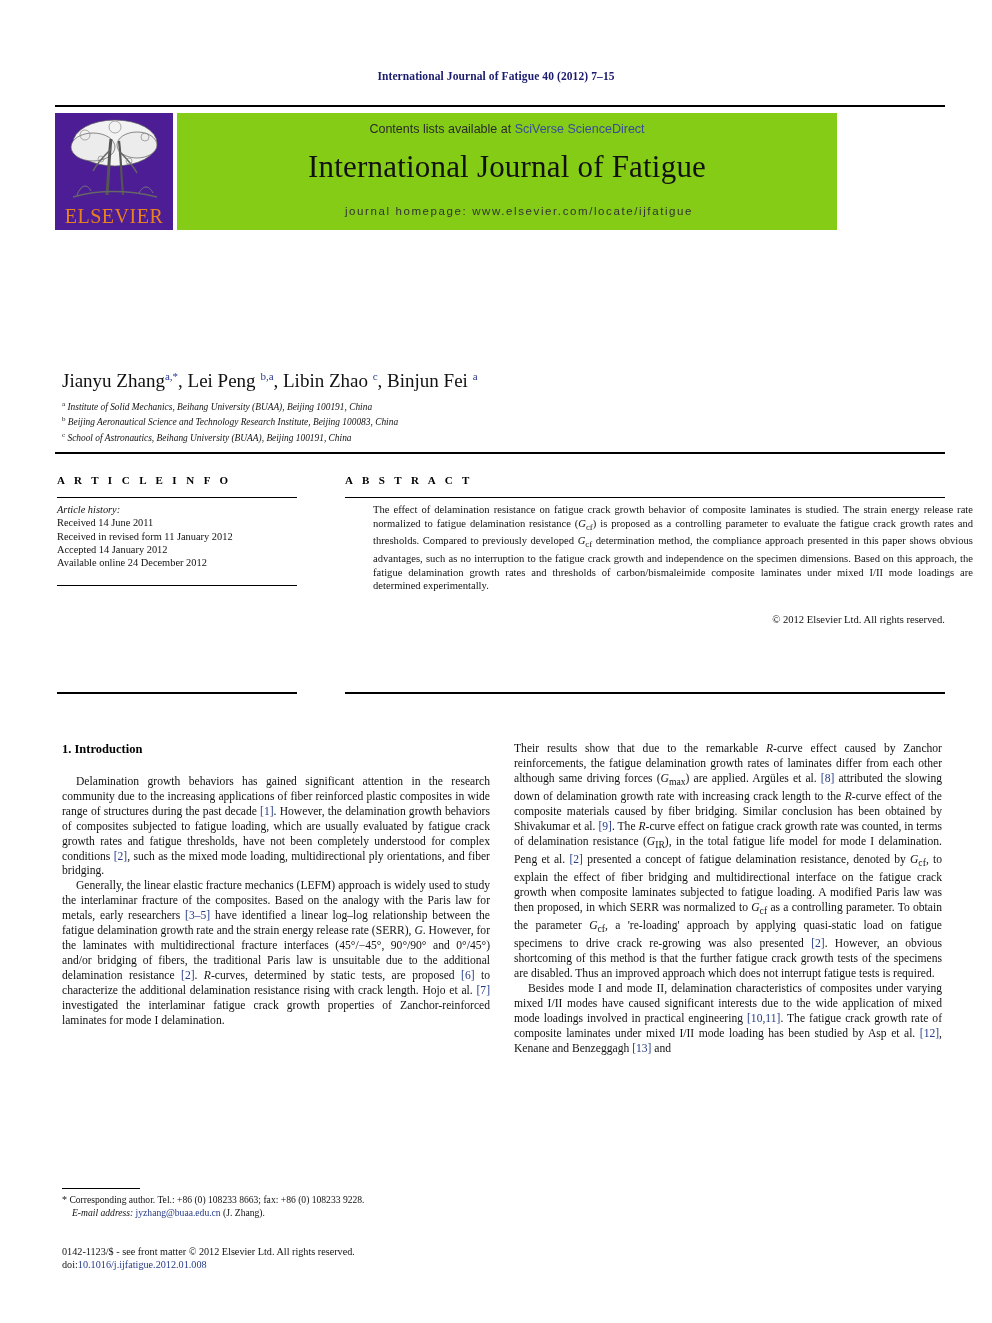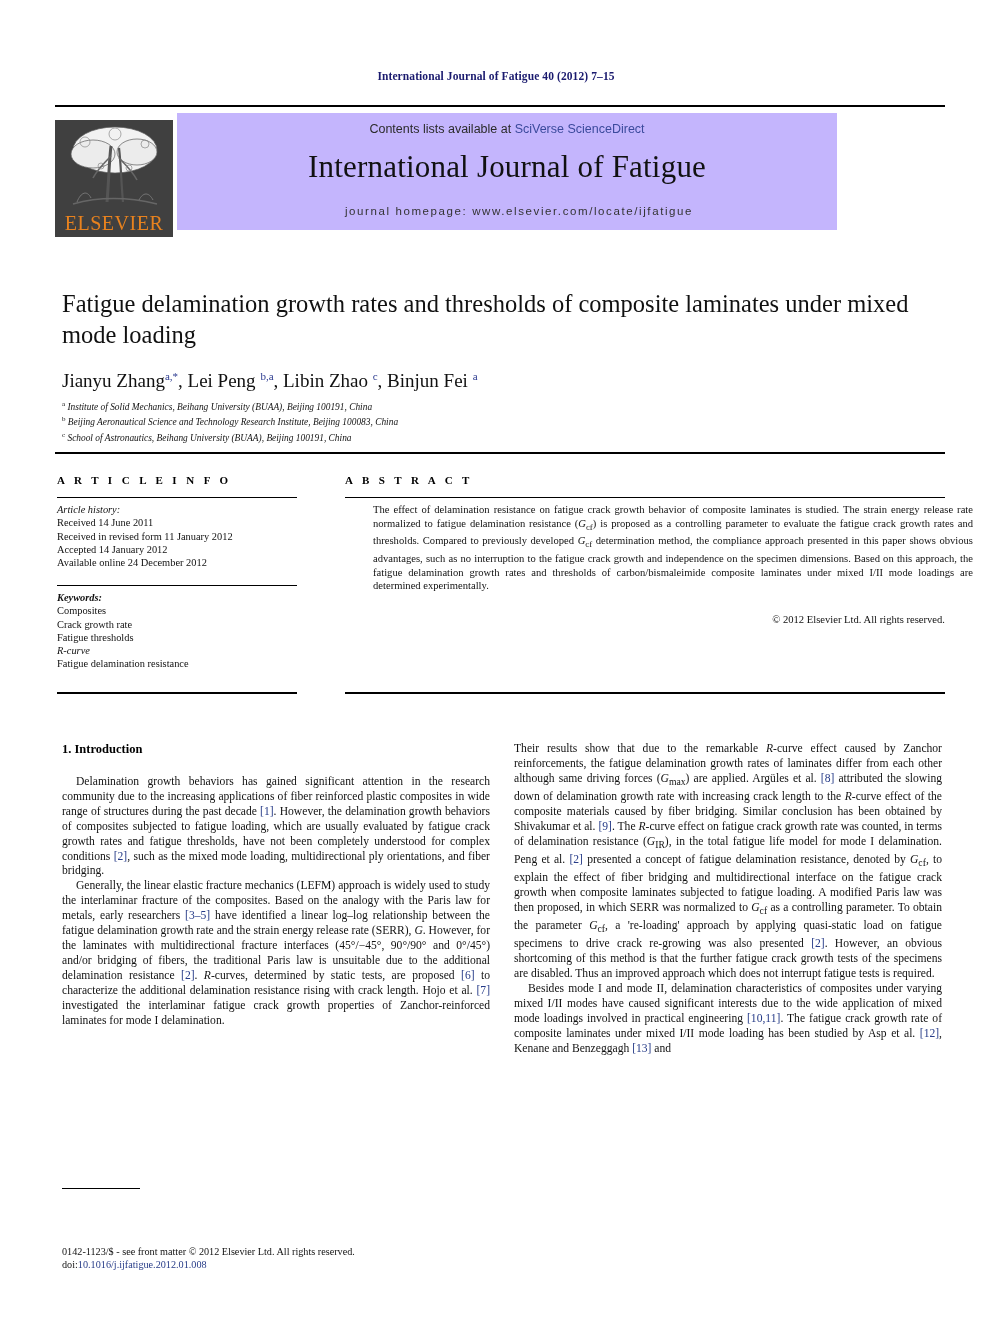--- a/index.html
+++ b/index.html
@@ -43,44 +43,44 @@
     background: #000;
   }
   .mast {
     position: absolute;
     left: 55px; top: 110px;
     width: 890px;
     height: 120px;
   }
   .elsevier-logo {
     position: absolute;
-    left: 0; top: 10px;
+    left: 0; top: 3px;
     width: 118px;
     height: 117px;
-    background: #404040;
+    background: #4c1d95;
     overflow: hidden;
   }
   .elsevier-word {
     position: absolute;
     left: 0; bottom: 2px;
     width: 118px;
     text-align: center;
     font-family: "Liberation Serif", serif;
     font-size: 20px;
     letter-spacing: 0.5px;
     color: #E8821E;
   }
   .tree-svg { position:absolute; left: 8px; top: 2px; }
 
   .mast-center {
     position: absolute;
     left: 122px; top: 3px;
     width: 660px;
     height: 117px;
-    background: #c4b5fd;
+    background: #84cc16;
   }
   .contents-line {
     position: absolute;
     left: 0; top: 9px;
     width: 660px;
     text-align: center;
     font-family: "Liberation Sans", sans-serif;
     font-size: 12.5px;
     color: #2b2b2b;
   }
@@ -369,21 +369,20 @@
     <div class="mast-center">
       <div class="contents-line">
         <span>Contents lists available at </span><a href="#">SciVerse ScienceDirect</a>
       </div>
       <div class="journal-title">International Journal of Fatigue</div>
       <div class="homepage-line">journal homepage: www.elsevier.com/locate/ijfatigue</div>
     </div>
 
   </div>
 
-  <div class="title">Fatigue delamination growth rates and thresholds of composite laminates under mixed mode loading</div>
 
   <div class="authors">Jianyu Zhang<sup>a,</sup><sup>*</sup>, Lei Peng <sup>b,a</sup>, Libin Zhao <sup>c</sup>, Binjun Fei <sup>a</sup></div>
 
   <div class="affils">
     <div><sup>a</sup> <span>Institute of Solid Mechanics, Beihang University (BUAA), Beijing 100191, China</span></div>
     <div><sup>b</sup> <span>Beijing Aeronautical Science and Technology Research Institute, Beijing 100083, China</span></div>
     <div><sup>c</sup> <span>School of Astronautics, Beihang University (BUAA), Beijing 100191, China</span></div>
   </div>
 
   <div class="hr-full"></div>
@@ -397,28 +396,20 @@
   <div class="info-body">
     <div class="lbl">Article history:</div>
     <div>Received 14 June 2011</div>
     <div>Received in revised form 11 January 2012</div>
     <div>Accepted 14 January 2012</div>
     <div>Available online 24 December 2012</div>
   </div>
 
   <div class="hr-kw"></div>
 
-  <div class="kw-body">
-    <div class="lbl">Keywords:</div>
-    <div>Composites</div>
-    <div>Crack growth rate</div>
-    <div>Fatigue thresholds</div>
-    <div class="it">R-curve</div>
-    <div>Fatigue delamination resistance</div>
-  </div>
 
   <div class="abs-body">The effect of delamination resistance on fatigue crack growth behavior of composite laminates is studied. The strain energy release rate normalized to fatigue delamination resistance (<span class="it">G</span><sub>cf</sub>) is proposed as a controlling parameter to evaluate the fatigue crack growth rates and thresholds. Compared to previously developed <span class="it">G</span><sub>cf</sub> determination method, the compliance approach presented in this paper shows obvious advantages, such as no interruption to the fatigue crack growth and independence on the specimen dimensions. Based on this approach, the fatigue delamination growth rates and thresholds of carbon/bismaleimide composite laminates under mixed I/II mode loadings are determined experimentally.</div>
 
   <div class="abs-copy">© 2012 Elsevier Ltd. All rights reserved.</div>
 
   <div class="hr-info-bot"></div>
   <div class="hr-abs-bot"></div>
 
   <div class="sec-title">1. Introduction</div>
 
@@ -426,19 +417,26 @@
     <p>Delamination growth behaviors has gained significant attention in the research community due to the increasing applications of fiber reinforced plastic composites in wide range of structures during the past decade <span class="ref">[1]</span>. However, the delamination growth behaviors of composites subjected to fatigue loading, which are usually evaluated by fatigue crack growth rates and fatigue thresholds, have not been completely understood for complex conditions <span class="ref">[2]</span>, such as the mixed mode loading, multidirectional ply orientations, and fiber bridging.</p>
     <p>Generally, the linear elastic fracture mechanics (LEFM) approach is widely used to study the interlaminar fracture of the composites. Based on the analogy with the Paris law for metals, early researchers <span class="ref">[3–5]</span> have identified a linear log–log relationship between the fatigue delamination growth rate and the strain energy release rate (SERR), <span class="it">G</span>. However, for the laminates with multidirectional fracture interfaces (45°/−45°, 90°/90° and 0°/45°) and/or bridging of fibers, the traditional Paris law is unsuitable due to the additional delamination resistance <span class="ref">[2]</span>. <span class="it">R</span>-curves, determined by static tests, are proposed <span class="ref">[6]</span> to characterize the additional delamination resistance rising with crack length. Hojo et al. <span class="ref">[7]</span> investigated the interlaminar fatigue crack growth properties of Zanchor-reinforced laminates for mode I delamination.</p>
   </div>
 
   <div class="colR">
     <p style="text-indent:0">Their results show that due to the remarkable <span class="it">R</span>-curve effect caused by Zanchor reinforcements, the fatigue delamination growth rates of laminates differ from each other although same driving forces (<span class="it">G</span><sub>max</sub>) are applied. Argüles et al. <span class="ref">[8]</span> attributed the slowing down of delamination growth rate with increasing crack length to the <span class="it">R</span>-curve effect of the composite materials caused by fiber bridging. Similar conclusion has been obtained by Shivakumar et al. <span class="ref">[9]</span>. The <span class="it">R</span>-curve effect on fatigue crack growth rate was counted, in terms of delamination resistance (<span class="it">G</span><sub>IR</sub>), in the total fatigue life model for mode I delamination. Peng et al. <span class="ref">[2]</span> presented a concept of fatigue delamination resistance, denoted by <span class="it">G</span><sub>cf</sub>, to explain the effect of fiber bridging and multidirectional interface on the fatigue crack growth when composite laminates subjected to fatigue loading. A modified Paris law was then proposed, in which SERR was normalized to <span class="it">G</span><sub>cf</sub> as a controlling parameter. To obtain the parameter <span class="it">G</span><sub>cf</sub>, a 're-loading' approach by applying quasi-static load on fatigue specimens to drive crack re-growing was also presented <span class="ref">[2]</span>. However, an obvious shortcoming of this method is that the further fatigue crack growth tests of the specimens are disabled. Thus an improved approach which does not interrupt fatigue tests is required.</p>
     <p>Besides mode I and mode II, delamination characteristics of composites under varying mixed I/II modes have caused significant interests due to the wide application of mixed mode loadings involved in practical engineering <span class="ref">[10,11]</span>. The fatigue crack growth rate of composite laminates under mixed I/II mode loading has been studied by Asp et al. <span class="ref">[12]</span>, Kenane and Benzeggagh <span class="ref">[13]</span> and</p>
   </div>
 
   <div class="foot-rule"></div>
+  <div class="footnote">
+    <span class="star">*</span>
+    <span>Corresponding author. Tel.: +86 (0) 108233 8663; fax: +86 (0) 108233 9228.</span><br>
+    <span style="display:inline-block;width:10px"></span><span class="em">E-mail address:</span>
+    <a href="#">jyzhang@buaa.edu.cn</a>
+    <span>(J. Zhang).</span>
+  </div>
 
   <div class="issn">
     <div>0142-1123/$ - see front matter © 2012 Elsevier Ltd. All rights reserved.</div>
     <div><span>doi:</span><a href="#">10.1016/j.ijfatigue.2012.01.008</a></div>
   </div>
 
 </div>
 
 </body></html>

